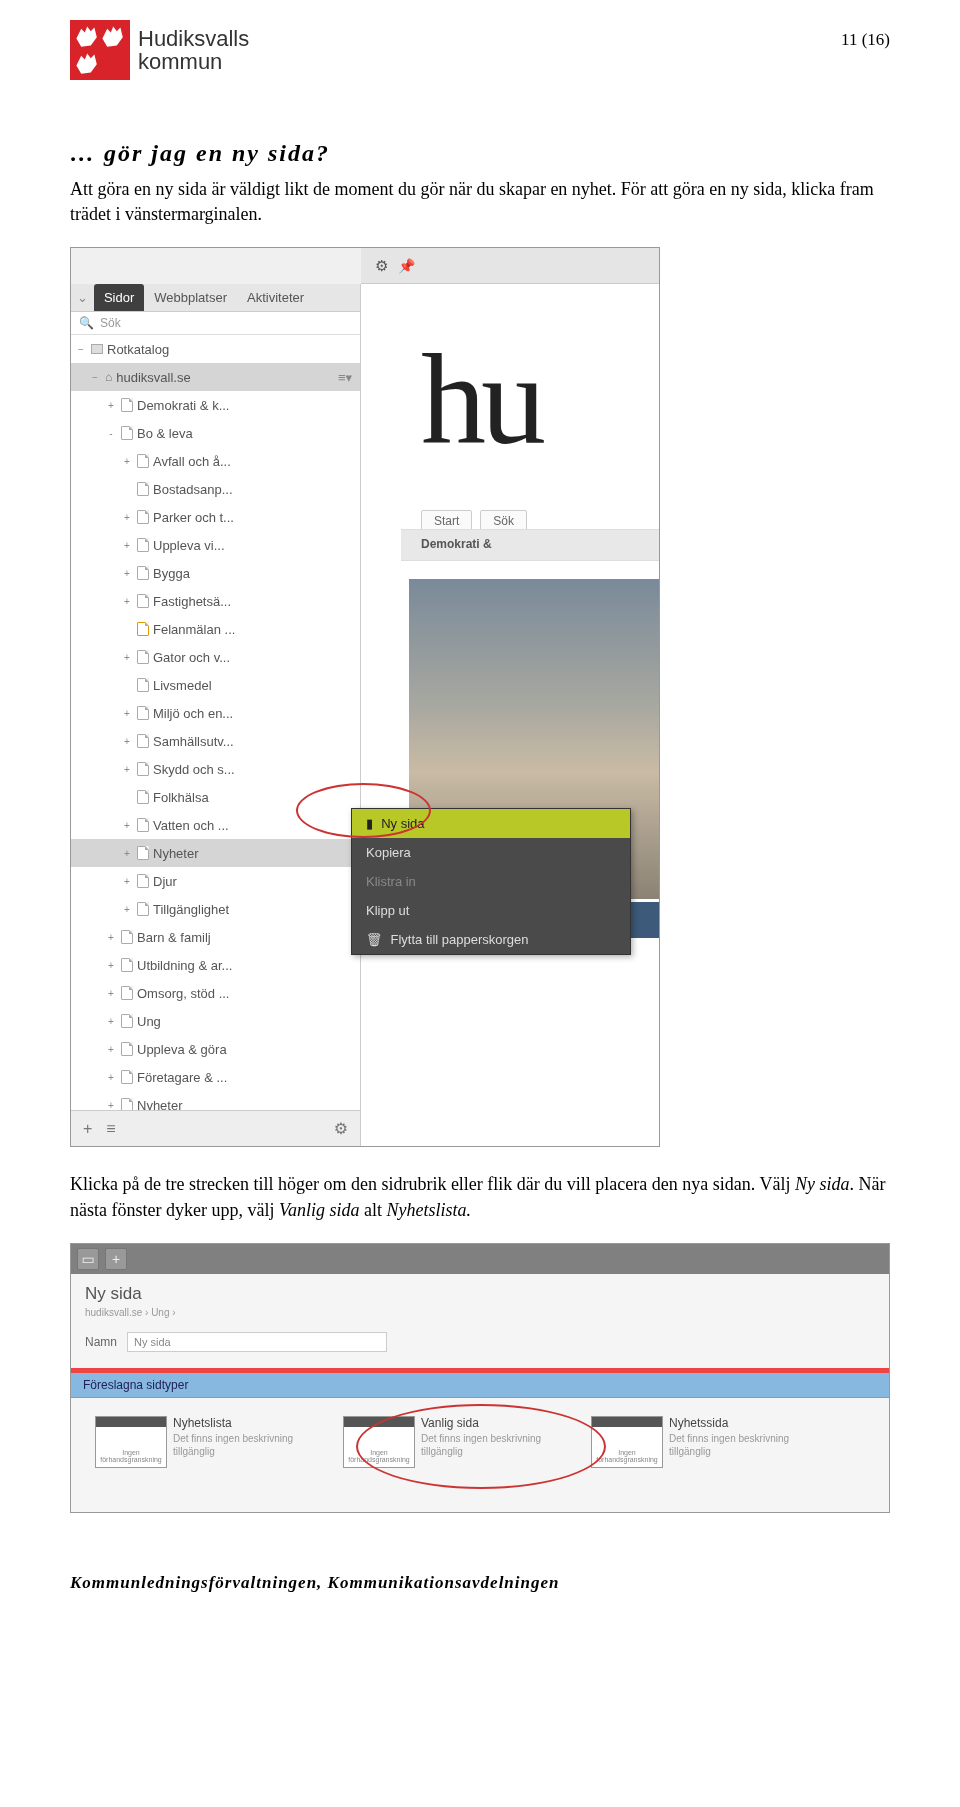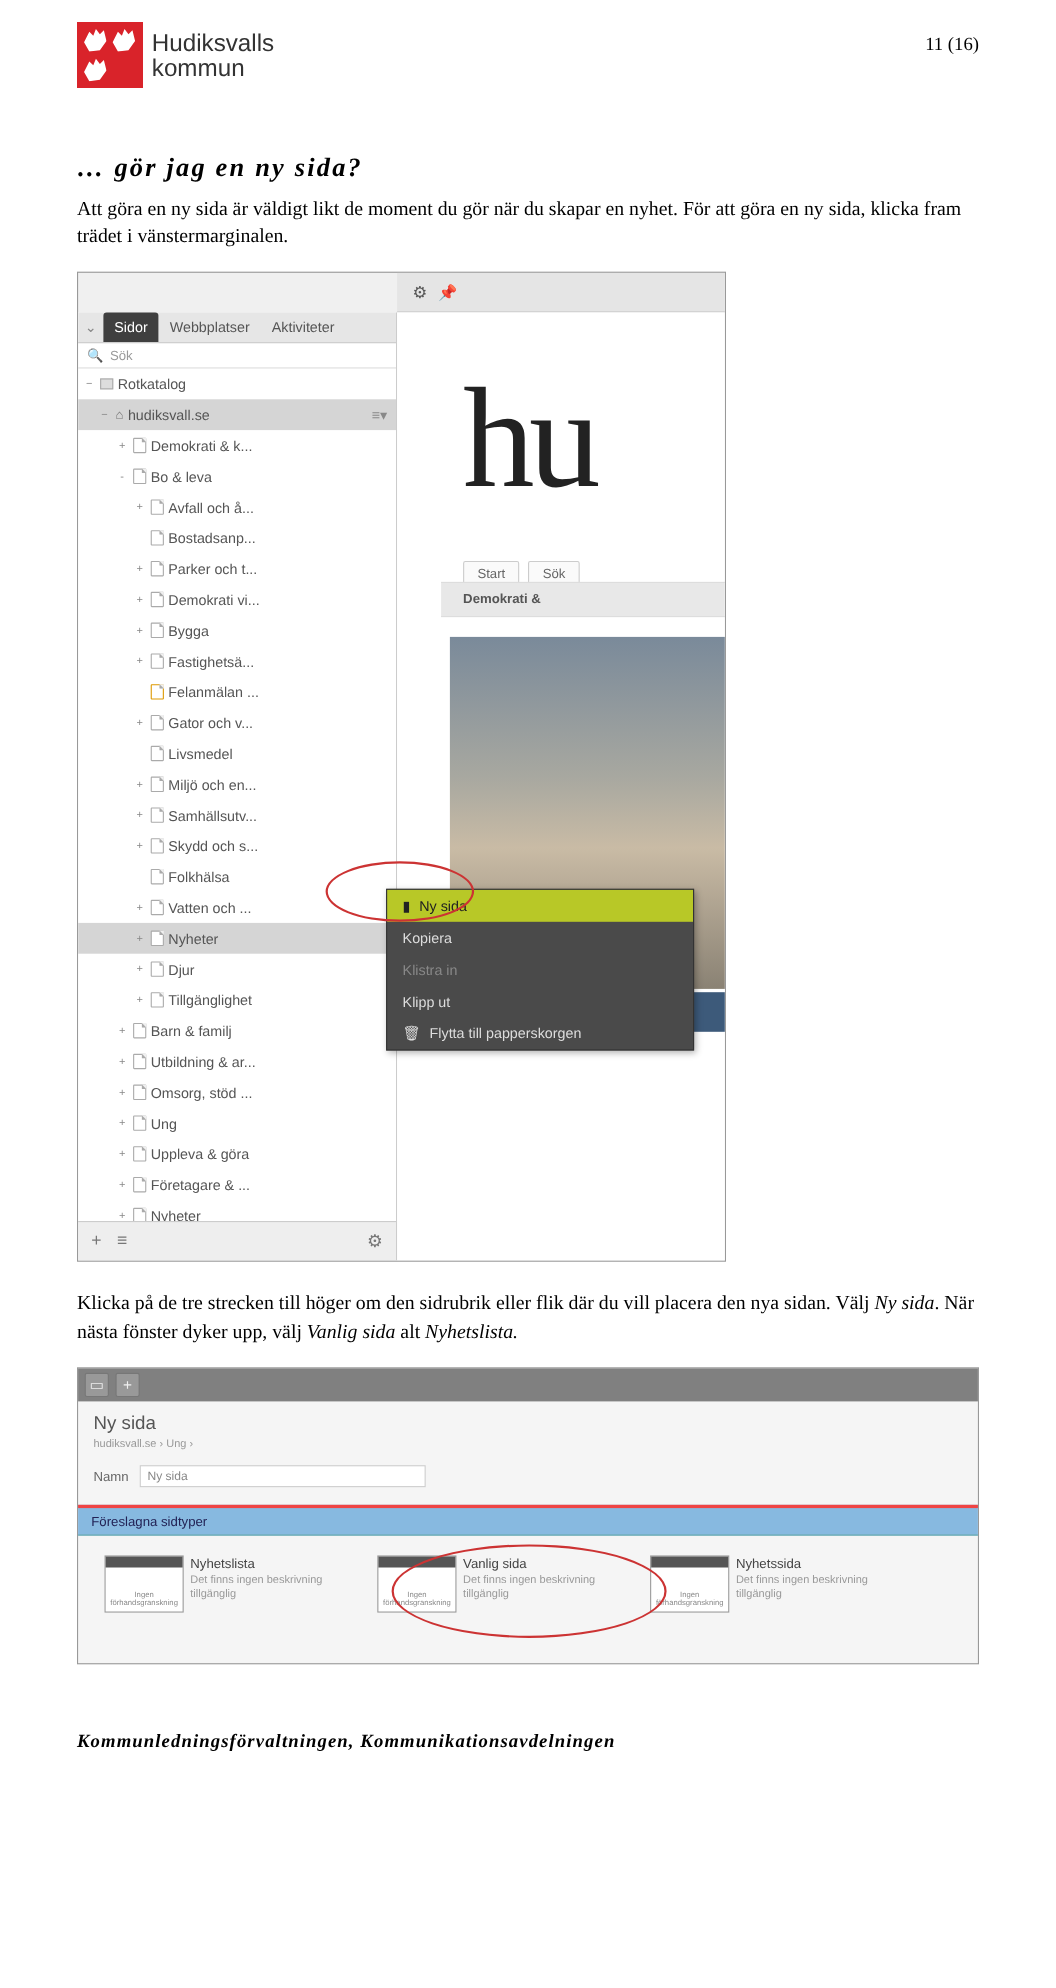--- a/index.html
+++ b/index.html
@@ -53,21 +53,21 @@
   .red-ellipse { position: absolute; top: 535px; left: 225px; width: 135px; height: 55px; border: 2px solid #c33; border-radius: 50%; z-index: 60; pointer-events:none;}
   
   .screenshot2 { border: 1px solid #999; width: 820px; height: 270px; font-family: "Segoe UI",Arial,sans-serif; background: #f5f5f5; position: relative; }
   .ss2-top { height: 30px; background: #808080; display:flex; align-items:center; padding: 0 6px; gap:6px; }
   .ss2-top-btn { width:22px;height:22px;background:#999;border:1px solid #777;border-radius:2px;display:flex;align-items:center;justify-content:center;color:#eee;font-size:14px;}
   .ss2-body { padding: 10px 14px 0 14px; }
   .ss2-title { font-size: 17px; color: #555; margin-bottom: 3px; }
   .ss2-crumb { font-size: 10px; color: #999; margin-bottom: 14px; }
   .ss2-field-row { display:flex; align-items:center; gap: 10px; font-size:12px; color:#666; margin-bottom: 16px;}
   .ss2-input { border:1px solid #ccc; padding: 3px 6px; font-size: 11px; color:#888; width: 260px; background:#fff;}
-  .ss2-sugg-bar { background: #87b9e0; border-top:3px solid #ef4444;border-bottom:1px solid #6aa; padding: 5px 12px; font-size:12px; color:#225; margin: 0 -14px 14px -14px;}
+  .ss2-sugg-bar { background: #87b9e0; border-top:5px solid #ef4444;border-bottom:1px solid #6aa; padding: 5px 12px; font-size:12px; color:#225; margin: 0 -14px 14px -14px;}
   .ss2-types { display:flex; gap: 40px; padding: 4px 10px;}
   .type-card { display:flex; gap: 6px; align-items:flex-start;}
   .type-thumb { width: 72px; height: 52px; background:#fff; border:1px solid #999; position:relative; }
   .type-thumb-top { position:absolute;top:0;left:0;right:0;height:10px;background:#555;}
   .type-thumb-txt { position:absolute; bottom:4px; left:0; right:0; text-align:center; font-size:7px; color:#888;}
   .type-info { font-size: 11px; }
   .type-name { color: #444; margin-bottom: 2px; font-size:12px;}
   .type-desc { color: #999; font-size: 10px; max-width: 130px; line-height:1.3;}
   .red-ellipse2 { position:absolute; top: 160px; left: 285px; width: 250px; height: 85px; border:2px solid #c33; border-radius:50%; pointer-events:none;}
   
@@ -144,21 +144,21 @@
               <span class="tree-label">Bostadsanp...</span>
             </div>
             <div class="tree-row indent3">
               <span class="exp">+</span>
               <span class="ic-file"></span>
               <span class="tree-label">Parker och t...</span>
             </div>
             <div class="tree-row indent3">
               <span class="exp">+</span>
               <span class="ic-file"></span>
-              <span class="tree-label">Demokrati vi...</span>
+              <span class="tree-label">Uppleva vi...</span>
             </div>
             <div class="tree-row indent3">
               <span class="exp">+</span>
               <span class="ic-file"></span>
               <span class="tree-label">Bygga</span>
             </div>
             <div class="tree-row indent3">
               <span class="exp">+</span>
               <span class="ic-file"></span>
               <span class="tree-label">Fastighetsä...</span>

